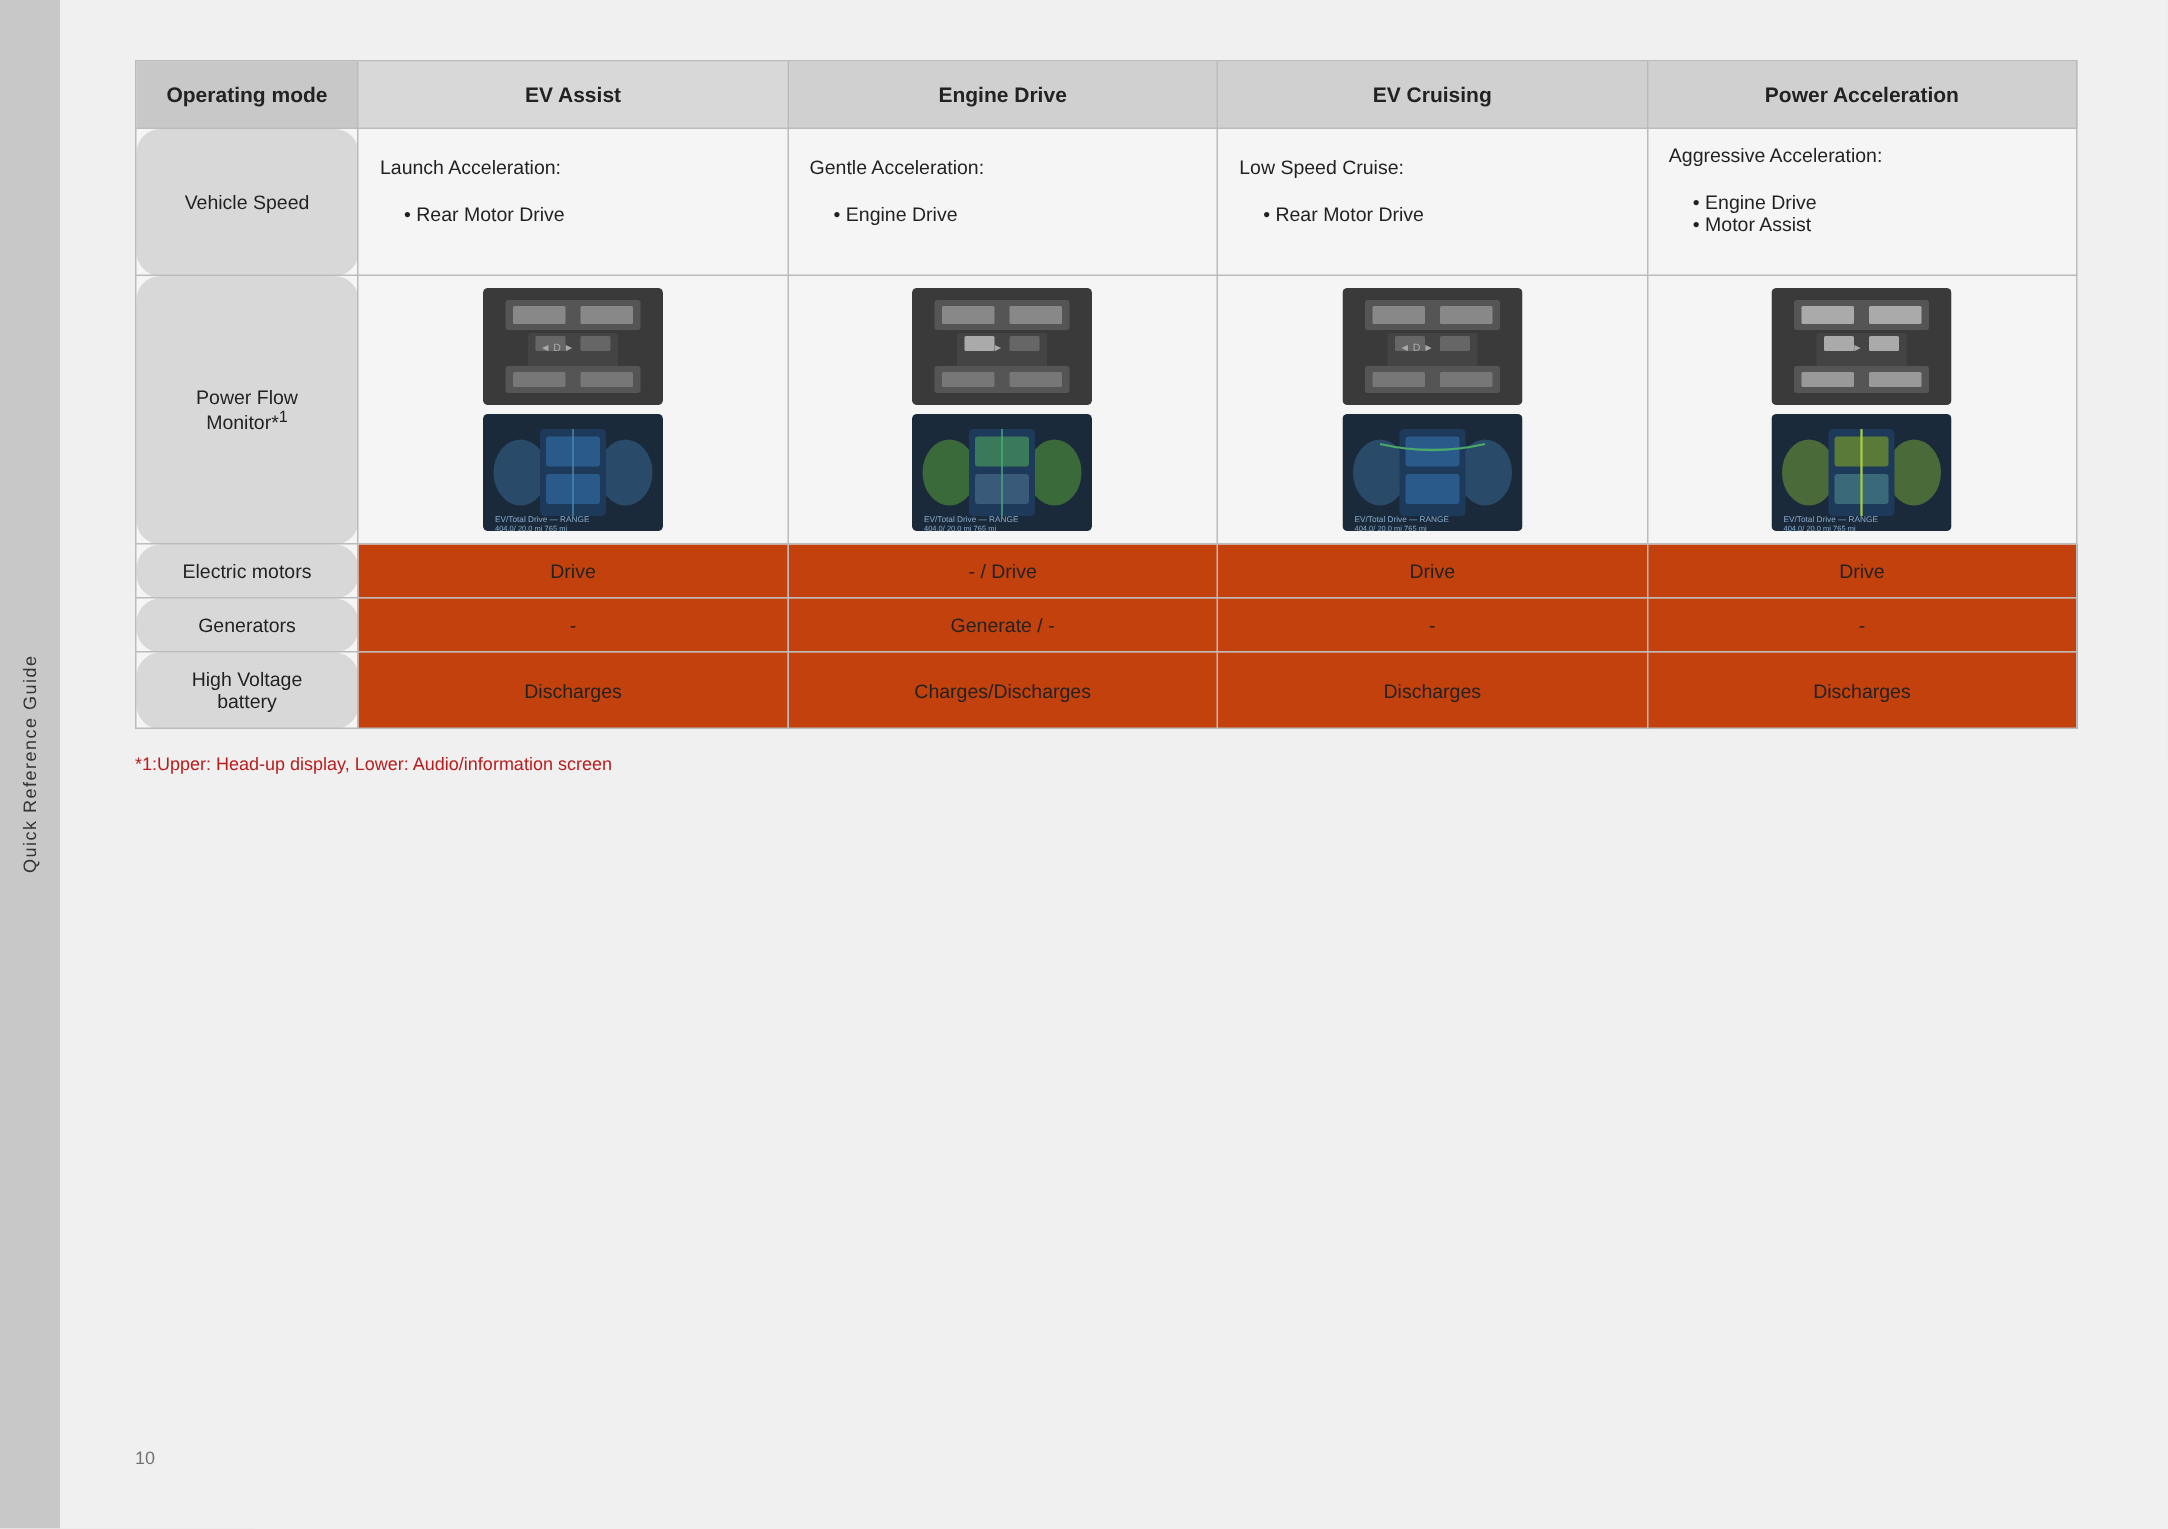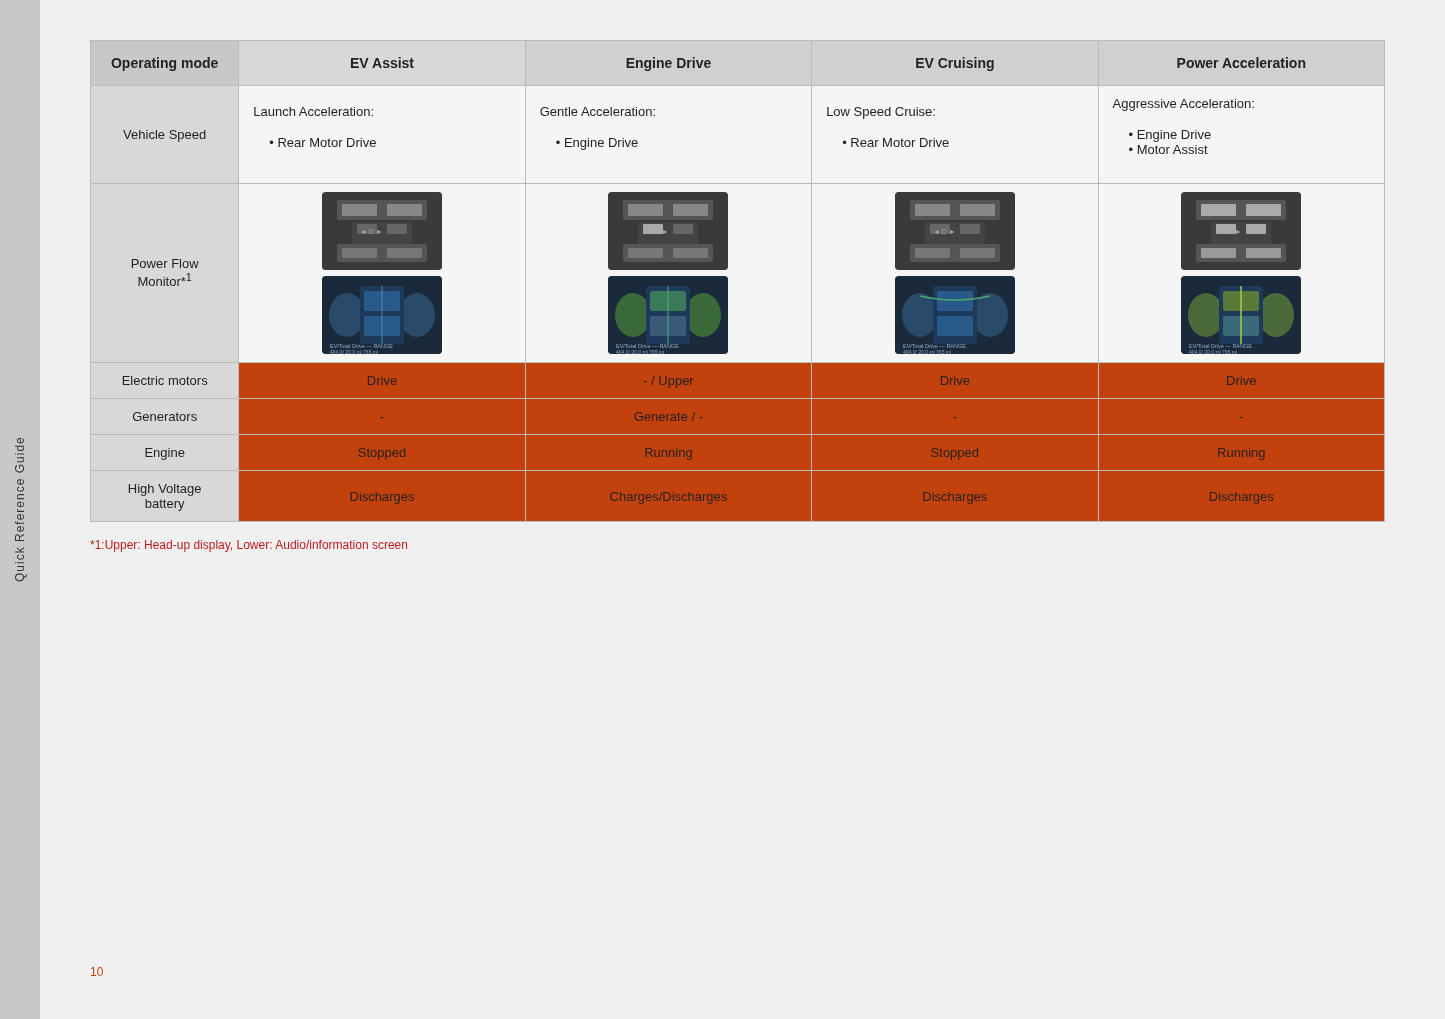--- a/index.html
+++ b/index.html
@@ -62,20 +62,21 @@
       font-size: 13px;
     }
 
     
     .row-label {
       background: #d8d8d8;
       font-weight: normal;
       font-size: 13px;
       text-align: center;
       padding: 10px 12px;
+      border-radius: 16px;
     }
 
     
     .vehicle-speed-cell {
       text-align: left;
       padding: 10px 14px;
       font-size: 13px;
       background: #f5f5f5;
     }
 
@@ -96,21 +97,21 @@
     .footnote {
       margin-top: 16px;
       font-size: 12px;
       color: #b91c1c;
     }
 
     .page-number {
       margin-top: auto;
       padding-top: 20px;
       font-size: 12px;
-      color: #c2410c;
+      color: #737373;
     }
 
     .bullet-list {
       text-align: left;
       list-style: none;
       padding: 0;
       margin: 16px;
     }
 
     .bullet-list li::before {
@@ -295,40 +296,33 @@
               <text x="8" y="72" fill="#8ac" font-size="5.5" font-family="Arial">EV/Total Drive — RANGE</text>
               <text x="8" y="78" fill="#8ac" font-size="5" font-family="Arial">404.0/ 20.0 mi    765 mi</text>
             </svg>
           </div>
         </td>
       </tr>
 
       <tr>
         <td class="row-label">Electric motors</td>
         <td class="data-cell">Drive</td>
-        <td class="data-cell">- /  Upper</td>
+        <td class="data-cell">- /  Drive</td>
         <td class="data-cell">Drive</td>
         <td class="data-cell">Drive</td>
       </tr>
 
       <tr>
         <td class="row-label">Generators</td>
         <td class="data-cell">-</td>
         <td class="data-cell">Generate  /  -</td>
         <td class="data-cell">-</td>
         <td class="data-cell">-</td>
       </tr>
 
-      <tr>
-        <td class="row-label">Engine</td>
-        <td class="data-cell">Stopped</td>
-        <td class="data-cell">Running</td>
-        <td class="data-cell">Stopped</td>
-        <td class="data-cell">Running</td>
-      </tr>
 
       <tr>
         <td class="row-label">High Voltage<br>battery</td>
         <td class="data-cell">Discharges</td>
         <td class="data-cell">Charges/Discharges</td>
         <td class="data-cell">Discharges</td>
         <td class="data-cell">Discharges</td>
       </tr>
 
     </tbody>

